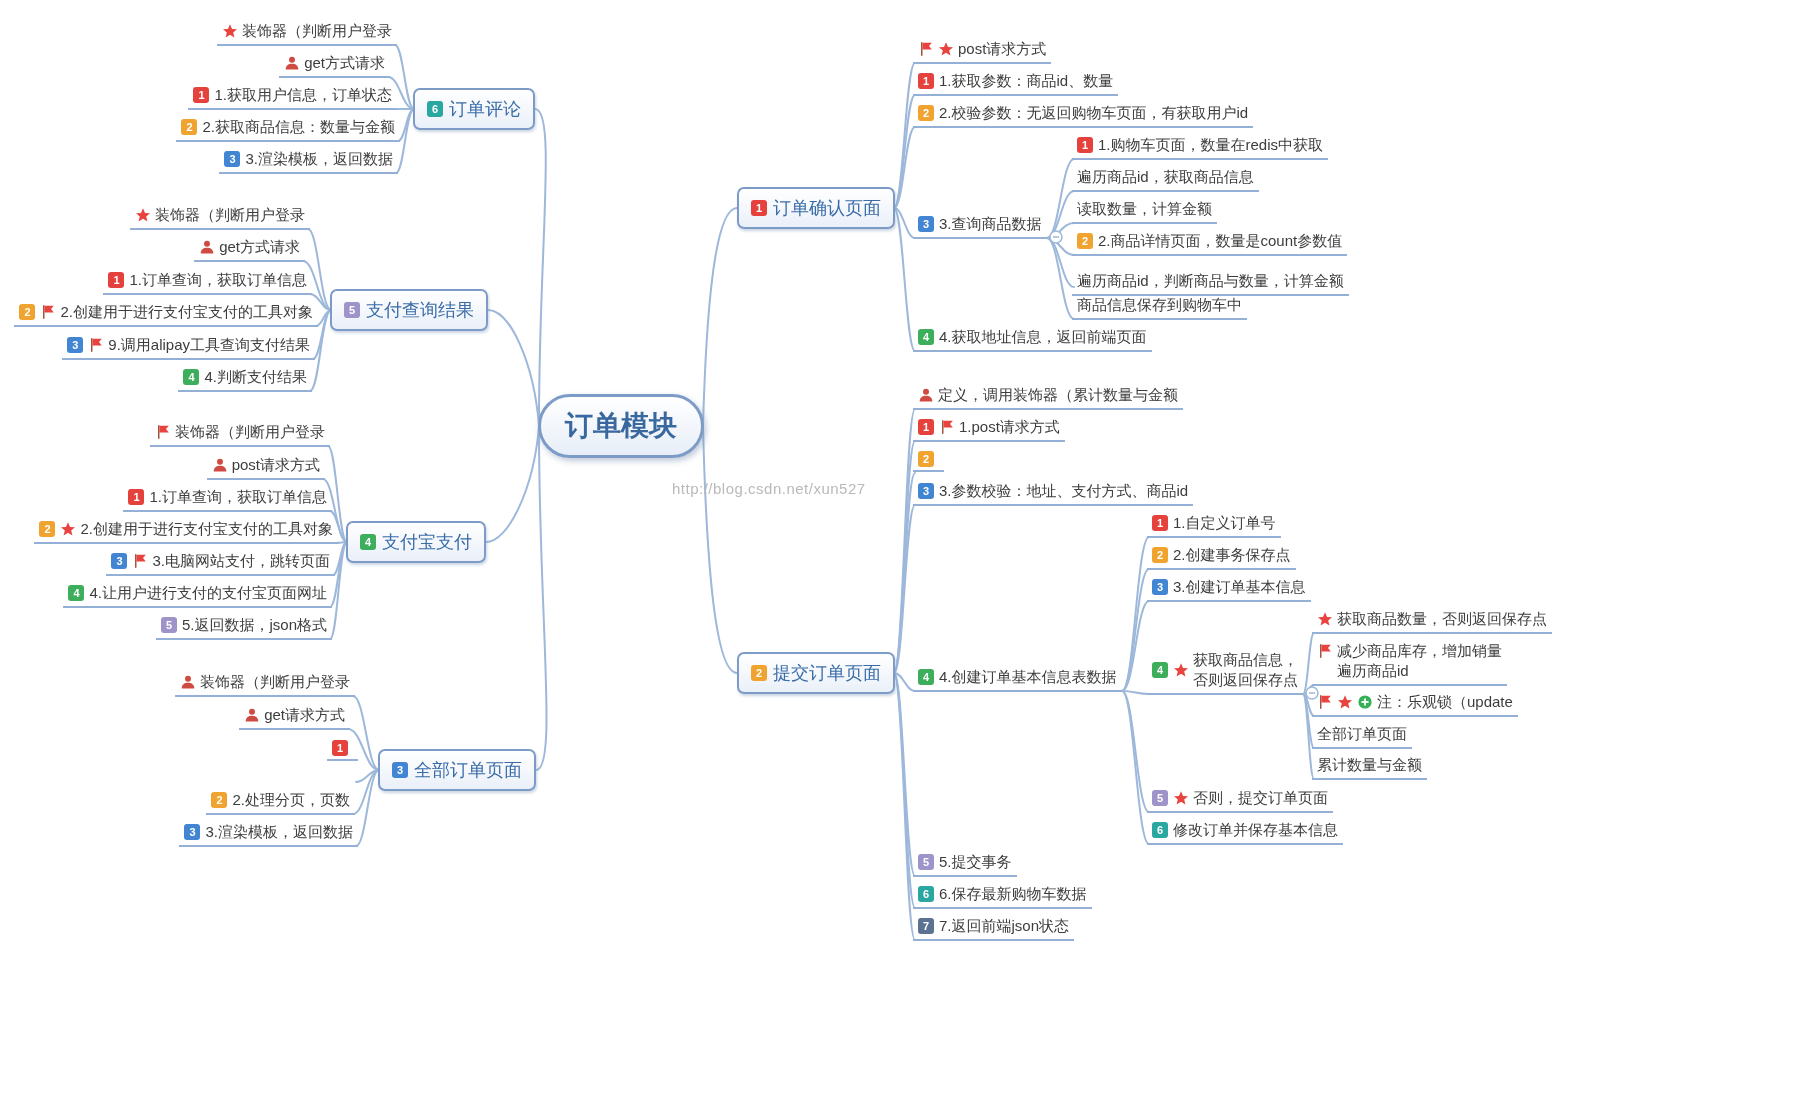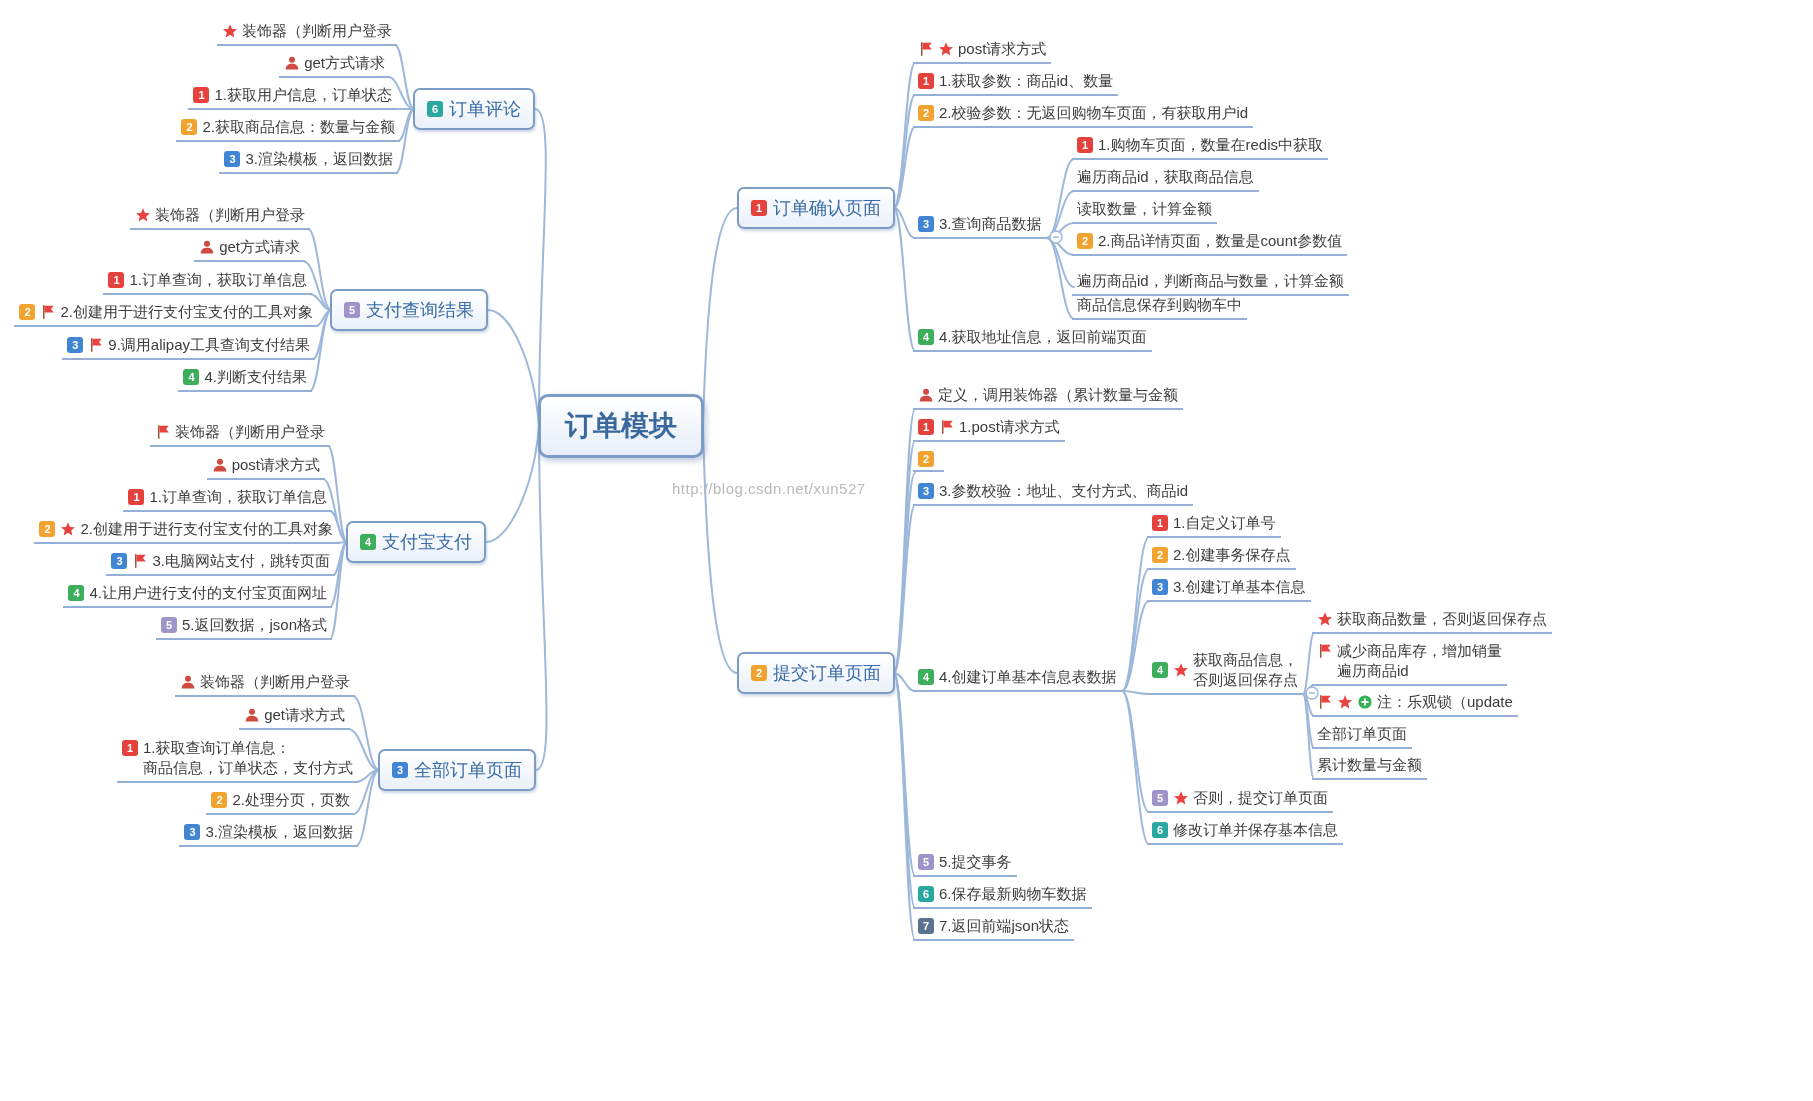--- a/index.html
+++ b/index.html
@@ -95,21 +95,21 @@
         <circle cx="1056" cy="237" r="6" fill="#ffffff" stroke="#9db8da" stroke-width="1.5"></circle>
         <line x1="1053" x2="1059" y1="237" y2="237" stroke="#9db8da" stroke-width="1.5"></line>
       </g>
       <g>
         <circle cx="1312" cy="693" r="6" fill="#ffffff" stroke="#9db8da" stroke-width="1.5"></circle>
         <line x1="1309" x2="1315" y1="693" y2="693" stroke="#9db8da" stroke-width="1.5"></line>
       </g>
     </svg>
   <div class="watermark">http://blog.csdn.net/xun527</div>
 
-<div class="node central" style="top: 394px; left: 538px;">
+<div class="node central" style="top: 394px; left: 538px; border-radius: 32px;">
       <span class="lbl">订单模块</span>
     </div>
     <div class="node main" style="top: 88px; right: 1278px;">
       <span class="badge" style="background: rgb(42, 167, 160);">6</span>
       <span class="lbl">订单评论</span>
     </div>
     <div class="node sub" style="top: 20px; right: 1416px;">
       <span class="icon">
         <svg viewBox="0 0 16 16">
           <polygon points="8,1.2 10,5.9 15,6.3 11.2,9.6 12.4,14.6 8,11.8 3.6,14.6 4.8,9.6 1,6.3 6,5.9" fill="#e8433e"></polygon>
@@ -257,22 +257,20 @@
       <span class="icon">
         <svg viewBox="0 0 16 16">
           <circle cx="8" cy="4.7" r="3" fill="#cf4b42"></circle>
           <path d="M1.7 14.4 C1.7 10.6 4.3 8.7 8 8.7 C11.7 8.7 14.3 10.6 14.3 14.4 Z" fill="#cf4b42"></path>
         </svg>
       </span>
       <span class="lbl">get请求方式</span>
     </div>
     <div class="node sub" style="top: 737px; right: 1455px;">
       <span class="badge" style="background: rgb(229, 65, 61);">1</span>
-      <span class="lbl">1.获取查询订单信息：
-商品信息，订单状态，支付方式</span>
     </div>
     <div class="node sub" style="top: 789px; right: 1458px;">
       <span class="badge" style="background: rgb(240, 163, 47);">2</span>
       <span class="lbl">2.处理分页，页数</span>
     </div>
     <div class="node sub" style="top: 821px; right: 1455px;">
       <span class="badge" style="background: rgb(65, 133, 211);">3</span>
       <span class="lbl">3.渲染模板，返回数据</span>
     </div>
     <div class="node main" style="top: 187px; left: 737px;">

